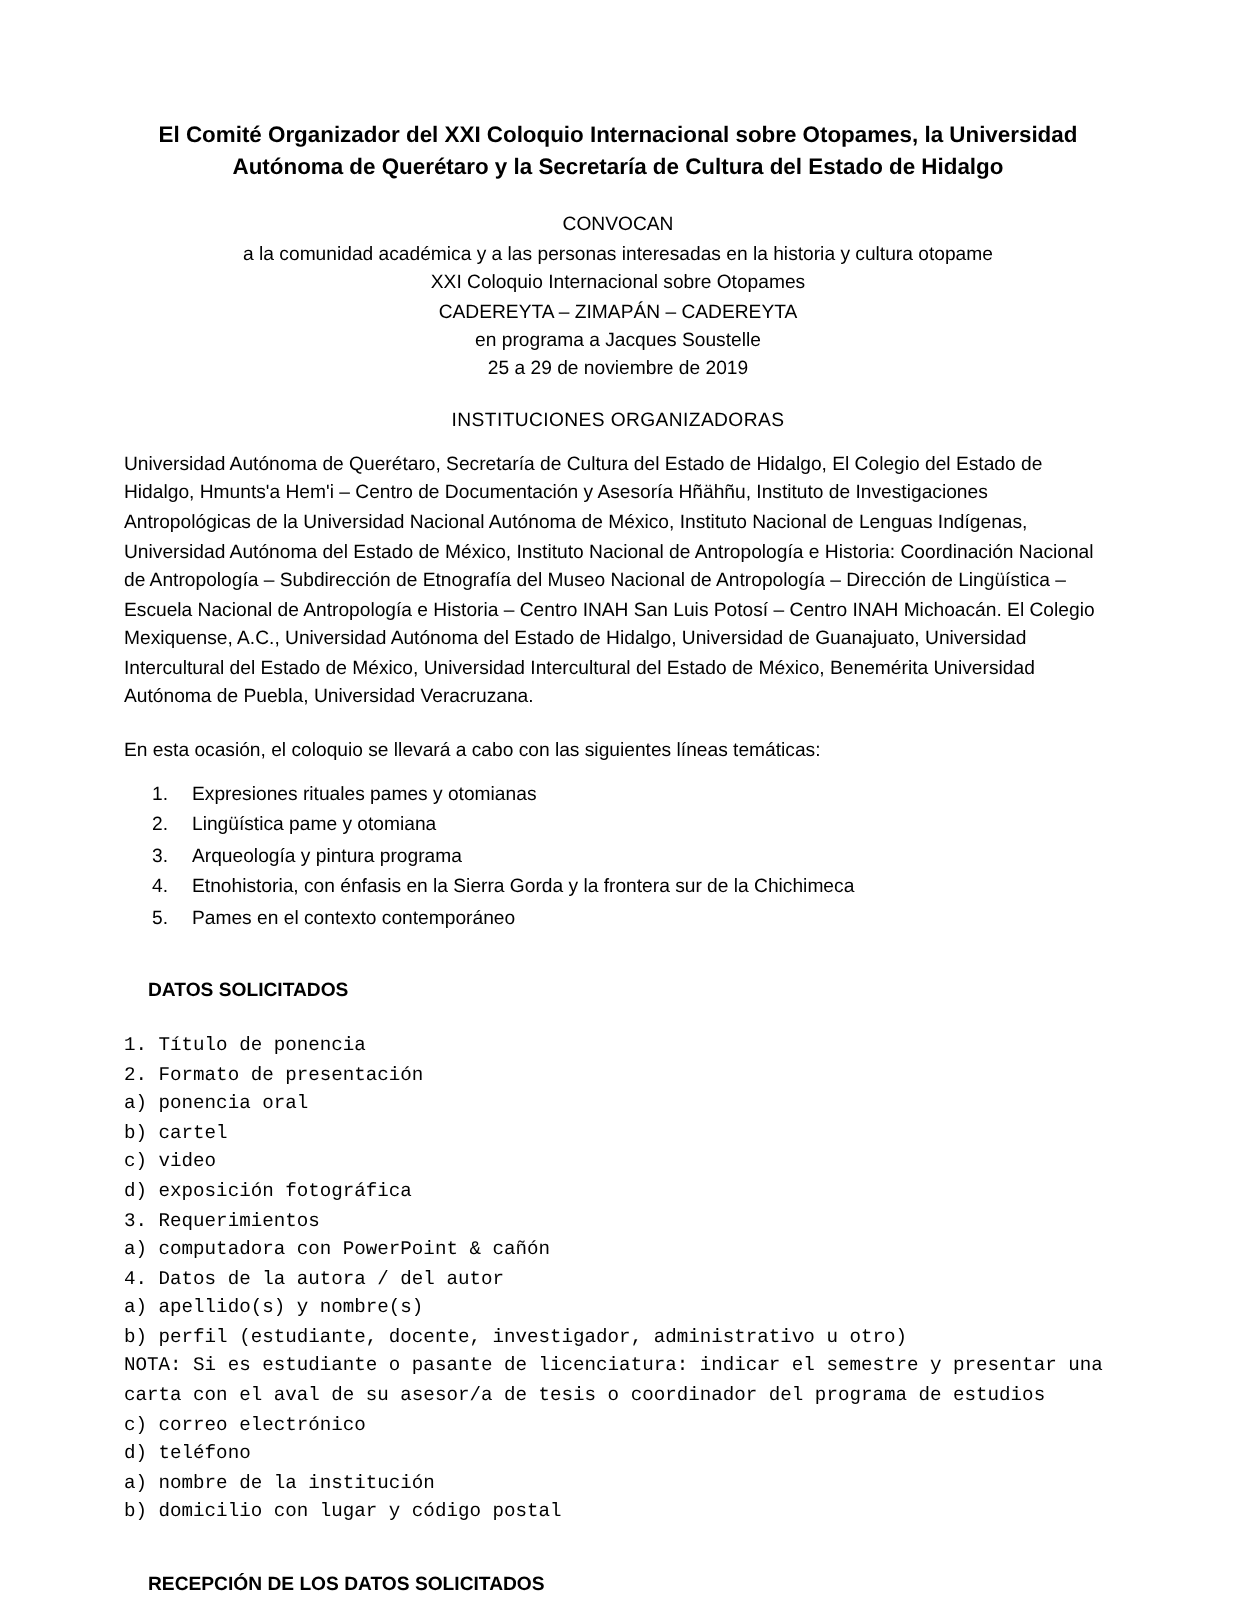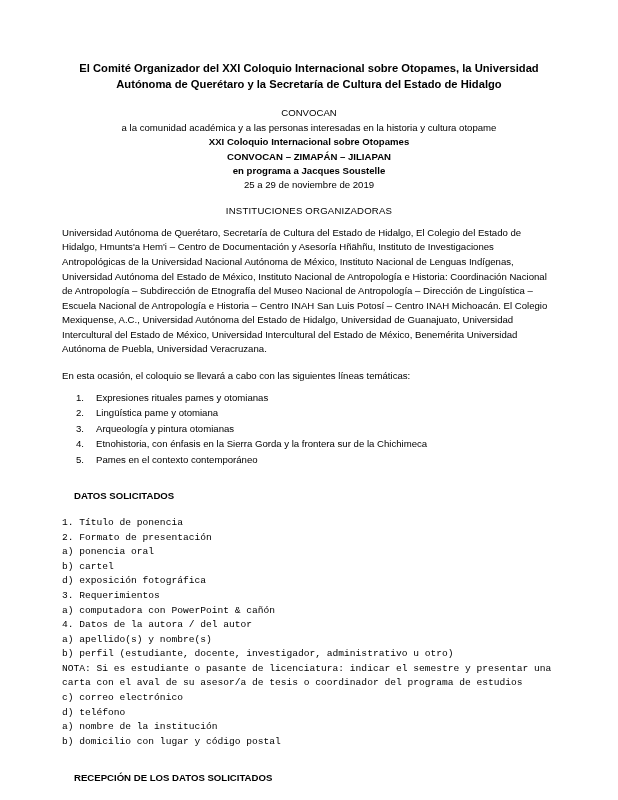--- a/index.html
+++ b/index.html
@@ -28,21 +28,21 @@
     line-height: 1.45;
     margin: 0 0 14px 0;
   }
   .centered {
     text-align: center;
     font-size: 9.6px;
     line-height: 1.5;
     margin: 0;
   }
   .centered.bold {
-    font-weight: bold;
+    font-weight: normal;
   }
   .spacer-10 { height: 10px; }
   .spacer-12 { height: 12px; }
   .section-head {
     text-align: center;
     font-size: 9.6px;
     margin: 0;
     letter-spacing: 0.2px;
   }
   .body-para {
@@ -85,52 +85,53 @@
 </head>
 <body>
 
 <div class="page">
 
   <h1 class="title">El Comité Organizador del XXI Coloquio Internacional sobre Otopames, la Universidad Autónoma de Querétaro y la Secretaría de Cultura del Estado de Hidalgo</h1>
 
   <p class="centered">CONVOCAN</p>
   <p class="centered">a la comunidad académica y a las personas interesadas en la historia y cultura otopame</p>
   <p class="centered bold">XXI Coloquio Internacional sobre Otopames</p>
-  <p class="centered bold">CONVOCAN – ZIMAPÁN – JILIAPAN</p>
+  <p class="centered bold">CADEREYTA – ZIMAPÁN – CADEREYTA</p>
   <p class="centered bold">en programa a Jacques Soustelle</p>
   <p class="centered">25 a 29 de noviembre de 2019</p>
 
   <div class="spacer-12"></div>
 
   <p class="section-head">INSTITUCIONES ORGANIZADORAS</p>
 
   <div class="spacer-10"></div>
 
   <p class="body-para" id="institutions-paragraph"><span>Universidad Autónoma de Querétaro, Secretaría de Cultura del Estado de Hidalgo, El Colegio del Estado de Hidalgo, Hmunts'a Hem'i – Centro de Documentación y Asesoría Hñähñu, Instituto de Investigaciones Antropológicas de la Universidad Nacional Autónoma de México, Instituto Nacional de Lenguas Indígenas, Universidad Autónoma del Estado de México, </span><b>Instituto Nacional de Antropología e Historia: Coordinación Nacional de Antropología – Subdirección de Etnografía del Museo Nacional de Antropología – Dirección de Lingüística – Escuela Nacional de Antropología e Historia – Centro INAH San Luis Potosí – Centro INAH Michoacán.</b><span> El Colegio Mexiquense, A.C., Universidad Autónoma del Estado de Hidalgo, Universidad de Guanajuato, Universidad Intercultural del Estado de México, Universidad Intercultural del Estado de México, Benemérita Universidad Autónoma de Puebla, Universidad Veracruzana.</span></p>
 
   <div class="spacer-12"></div>
 
   <p class="body-para" id="themes-intro"><span>En esta ocasión, el coloquio se llevará a cabo con las siguientes </span><b>líneas temáticas:</b></p>
 
   <ul class="list" id="themes-list">
       <li><span class="num">1.</span><span>Expresiones rituales pames y otomianas</span></li>
       <li><span class="num">2.</span><span>Lingüística pame y otomiana</span></li>
-      <li><span class="num">3.</span><span>Arqueología y pintura otomianas</span></li>
+      <li><span class="num">3.</span><span>Arqueología y pintura programa</span></li>
       <li><span class="num">4.</span><span>Etnohistoria, con énfasis en la Sierra Gorda y la frontera sur de la Chichimeca</span></li>
       <li><span class="num">5.</span><span>Pames en el contexto contemporáneo</span></li>
     </ul>
 
   <div class="spacer-10"></div>
 
   <p class="head-bold">DATOS SOLICITADOS</p>
   <div id="data-requested-lines">
       <p class="plain-line">1. Título de ponencia</p>
       <p class="plain-line">2. Formato de presentación</p>
       <p class="plain-line">a) ponencia oral</p>
       <p class="plain-line">b) cartel</p>
+      <p class="plain-line">c) video</p>
       <p class="plain-line">d) exposición fotográfica</p>
       <p class="plain-line">3. Requerimientos</p>
       <p class="plain-line">a) computadora con PowerPoint &amp; cañón</p>
       <p class="plain-line">4. Datos de la autora / del autor</p>
       <p class="plain-line">a) apellido(s) y nombre(s)</p>
       <p class="plain-line">b) perfil (estudiante, docente, investigador, administrativo u otro)</p>
       <p class="plain-line">NOTA: Si es estudiante o pasante de licenciatura: indicar el semestre y presentar una carta con el aval de su asesor/a de tesis o coordinador del programa de estudios</p>
       <p class="plain-line">c) correo electrónico</p>
       <p class="plain-line">d) teléfono</p>
       <p class="plain-line">a) nombre de la institución</p>

